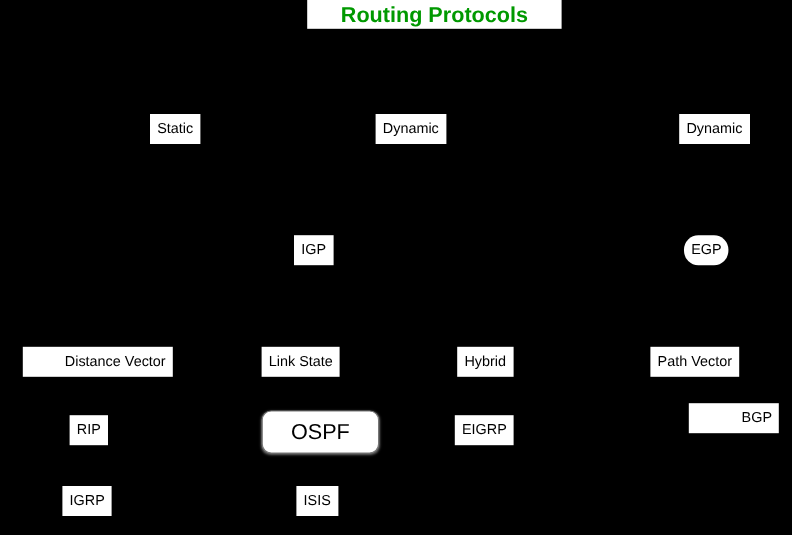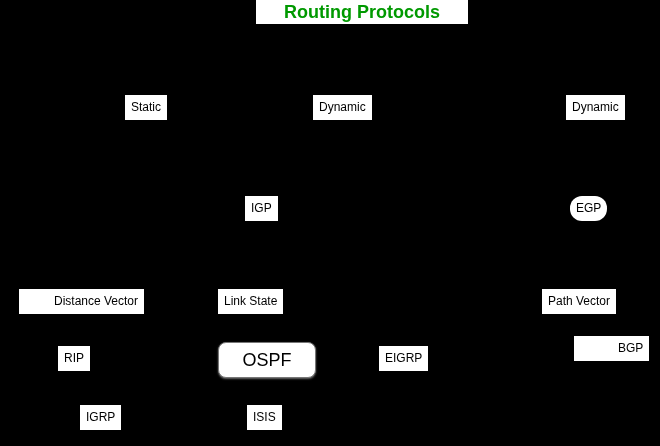--- a/index.html
+++ b/index.html
@@ -63,39 +63,40 @@
   .n-dynamic        { left: 518px; top: 95px; margin-left: 48px;  }
   .n-igp            { left: 245px; top: 196px; }
   .n-egp            { left: 570px; top: 196px; border-radius: 12px; }
   .n-distance-vector{ left: 19px;  top: 289px; padding-left: 35px; }
   .n-link-state     { left: 218px; top: 289px; }
   .n-hybrid         { left: 381px; top: 289px; }
   .n-path-vector    { left: 542px; top: 289px; }
   .n-rip            { left: 58px;  top: 346px; }
   .n-eigrp          { left: 379px; top: 346px; }
   .n-bgp            { left: 574px; top: 336px; padding-left: 44px; }
-  .n-igrp           { left: 52px;  top: 405px; margin-left: 28px; }
+  .n-igrp           { left: 52px;  top: 405px; }
   .n-isis           { left: 247px; top: 405px; }
 </style>
 </head>
 <body>
 
 <div class="canvas">
 
   <div class="diagram-title">Routing Protocols</div>
 
   <div class="node n-static">Static</div>
   <div class="node n-default">Dynamic</div>
   <div class="node n-dynamic">Dynamic</div>
 
   <div class="node n-igp">IGP</div>
   <div class="node n-egp">EGP</div>
 
   <div class="node n-distance-vector">Distance Vector</div>
   <div class="node n-link-state">Link State</div>
+  <div class="node n-hybrid">Hybrid</div>
   <div class="node n-path-vector">Path Vector</div>
 
   <div class="node n-rip">RIP</div>
   <div class="node-ospf">OSPF</div>
   <div class="node n-eigrp">EIGRP</div>
   <div class="node n-bgp">BGP</div>
 
   <div class="node n-igrp">IGRP</div>
   <div class="node n-isis">ISIS</div>
 

